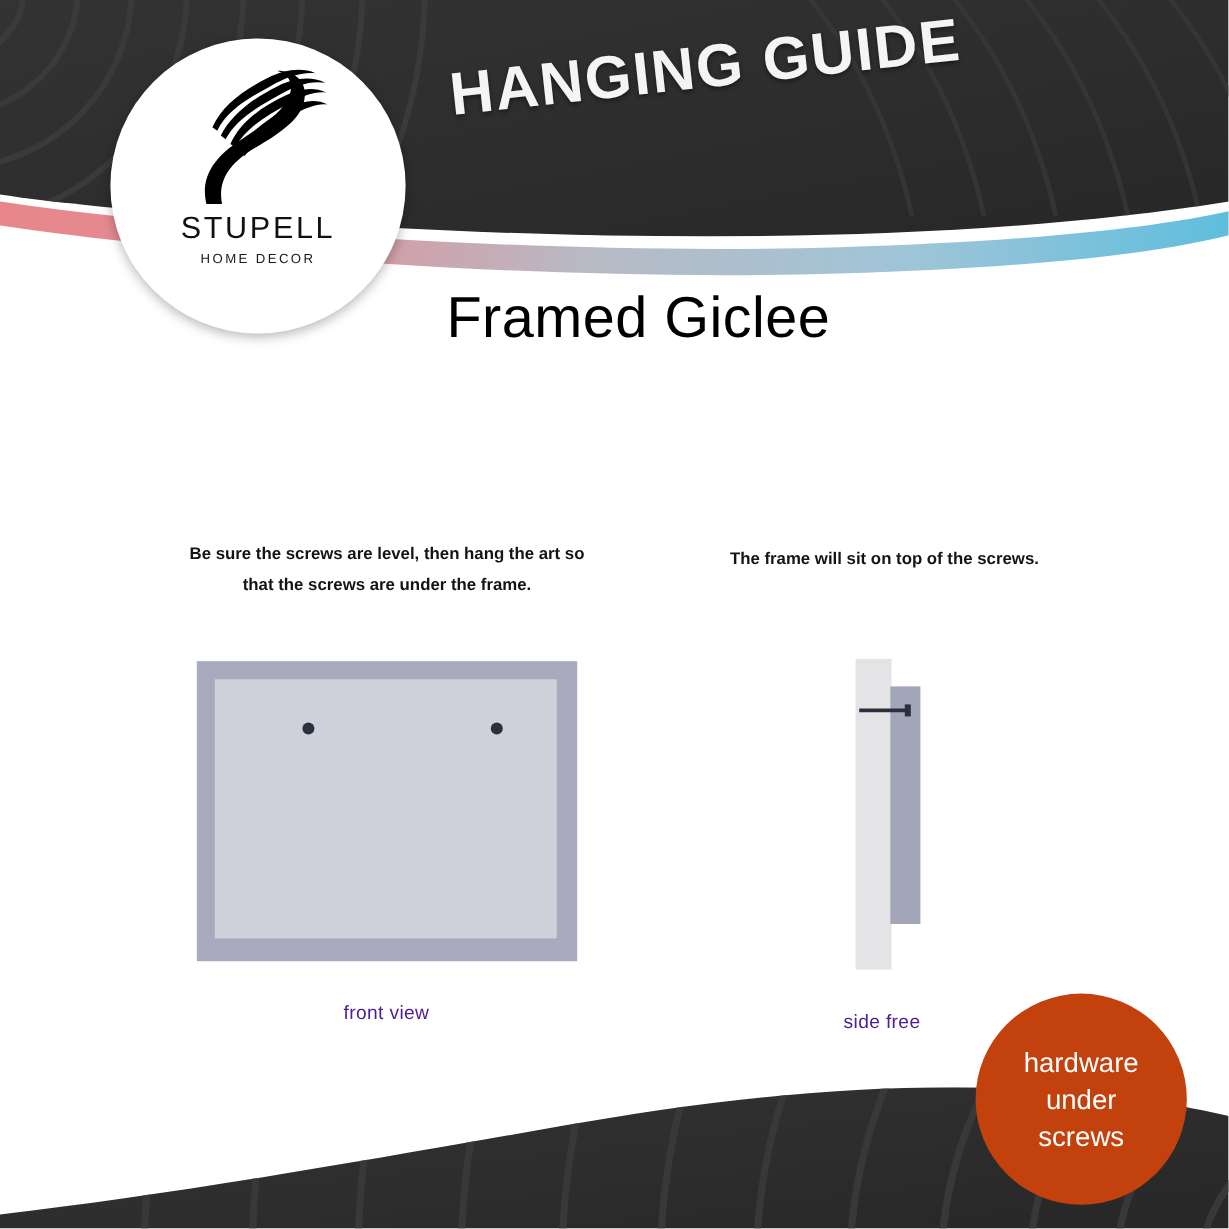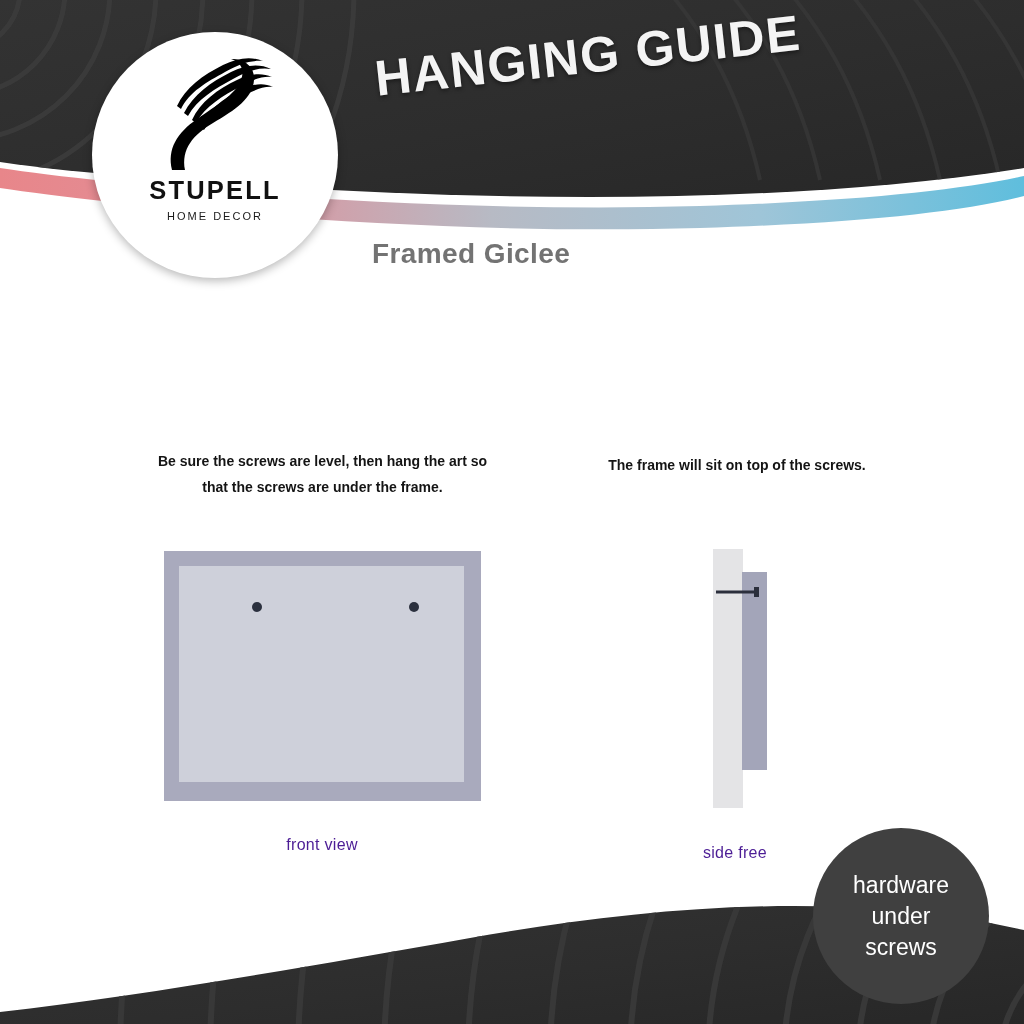--- a/index.html
+++ b/index.html
@@ -46,21 +46,21 @@
   }
   #logo-mark {
     margin-top: 22px;
     width: 120px;
     height: 122px;
   }
   #logo-name {
     font-size: 25.5px;
     letter-spacing: 2.2px;
     color: #111111;
-    font-weight: 700;
+    font-weight: 400;
     margin-top: 2px;
     line-height: 1;
   }
   #logo-sub {
     font-size: 11px;
     letter-spacing: 2.0px;
     color: #1a1a1a;
     font-weight: 400;
     margin-top: 7px;
     line-height: 1;
@@ -81,23 +81,23 @@
     white-space: nowrap;
     text-shadow: 0 2px 4px rgba(0,0,0,0.45);
     z-index: 4;
   }
 
   
   #product-type {
     position: absolute;
     left: 372px;
     top: 238px;
-    font-size: 28px;
-    color: #737373;
-    font-weight: 700;
+    font-size: 48px;
+    color: #000000;
+    font-weight: 400;
     letter-spacing: 0.4px;
   }
   #lead-text {
     position: absolute;
     left: 0;
     right: 0;
     top: 338px;
     text-align: center;
     font-size: 25.5px;
     color: #141414;
@@ -189,21 +189,21 @@
   }
 
   
   #hardware-badge {
     position: absolute;
     left: 813px;
     top: 828px;
     width: 176px;
     height: 176px;
     border-radius: 50%;
-    background: #404040;
+    background: #c2410c;
     display: flex;
     flex-direction: column;
     align-items: center;
     justify-content: center;
     color: #ffffff;
     font-size: 23px;
     line-height: 31px;
     font-weight: 400;
     text-align: center;
     z-index: 6;

